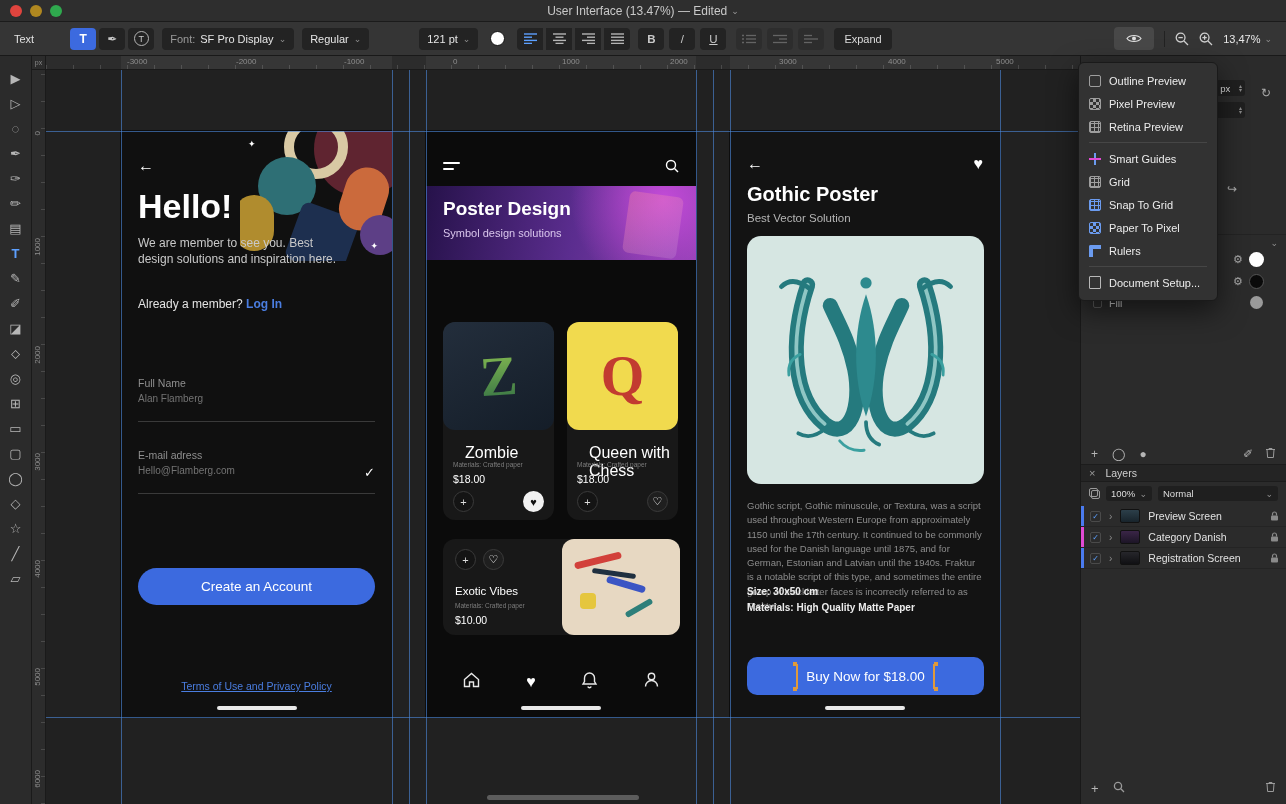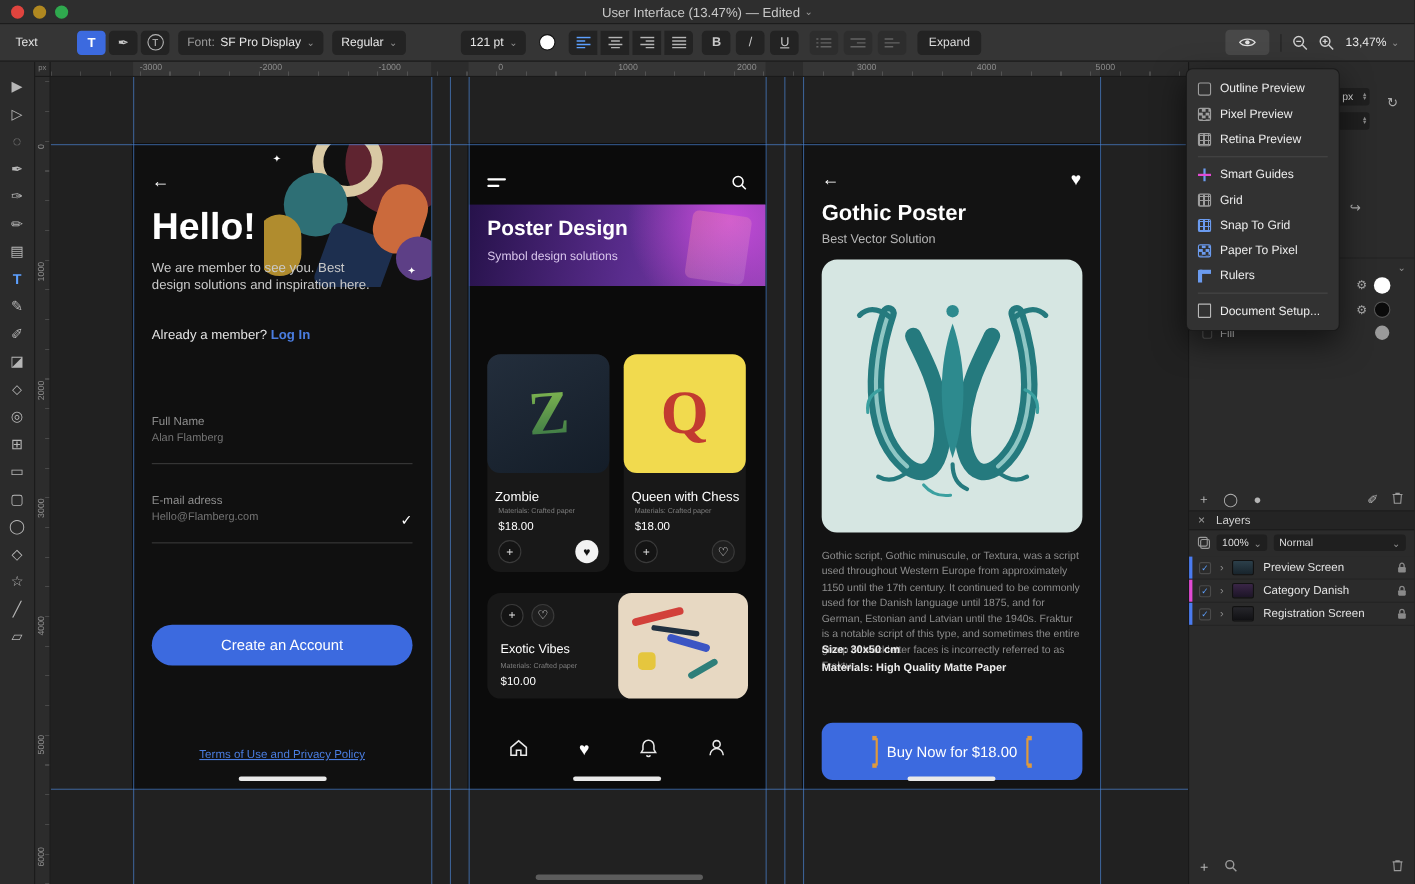--- a/index.html
+++ b/index.html
@@ -93,21 +93,21 @@
 .pd-sub{position:absolute;left:17px;top:41px;font-size:11px;color:#d9c6ec}
 .chips{position:absolute;left:17px;top:141px;display:flex;gap:10px}
 .chip{height:27px;border-radius:14px;padding:0 17px;display:flex;align-items:center;font-size:11px;color:#ececec;background:#191919;border:1px solid #242424;cursor:pointer;white-space:nowrap}
 .chip.sel{border-color:#cfcfcf;background:#101010}
 .pcard{position:absolute;width:111px;height:198px;background:#181818;border-radius:12px;cursor:pointer}
 .pimg{height:108px;border-radius:12px;display:flex;align-items:center;justify-content:center;overflow:hidden}
 .zimg{background:linear-gradient(150deg,#232e3c,#141d28)}
 .zimg .bigletter{font-family:"Liberation Serif",serif;font-size:56px;font-weight:bold;background:linear-gradient(#8cc152,#2f6d44);-webkit-background-clip:text;background-clip:text;color:transparent;transform:rotate(-4deg)}
 .qimg{background:#f1da4e}
 .qimg .bigletter{font-family:"Liberation Serif",serif;font-size:56px;font-weight:bold;color:#c23b30}
-.pname{position:absolute;left:7px;top:122px;font-size:12px;color:#fff}
+.pname{position:absolute;left:22px;top:122px;font-size:16px;color:#fff}
 .pmat{position:absolute;left:10px;top:139px;font-size:6.5px;color:#7e7e7e}
 .pprice{position:absolute;left:10px;top:151px;font-size:10.5px;color:#fff}
 .cbtn{position:absolute;width:21px;height:21px;border-radius:50%;display:flex;align-items:center;justify-content:center;font-size:11px;cursor:pointer}
 .bplus{left:10px;bottom:8px;border:1px solid #3a3a3a;background:#141414;color:#ddd}
 .bheart-w{right:10px;bottom:8px;background:#f2f2f2;color:#111}
 .bheart-d{right:10px;bottom:8px;background:#1f1f1f;border:1px solid #3a3a3a;color:#eee}
 .wcard{position:absolute;left:17px;top:408px;width:237px;height:96px;background:#181818;border-radius:12px;cursor:pointer}
 .wcard .cbtn{position:absolute}
 .wplus{left:12px;top:10px;border:1px solid #3a3a3a;background:#141414;color:#ddd}
 .wheart{left:40px;top:10px;background:#1f1f1f;border:1px solid #3a3a3a;color:#eee}
@@ -124,21 +124,21 @@
 .nav{position:absolute;left:0;top:531px;width:100%;height:40px;display:flex;align-items:center;justify-content:space-around;padding:0 14px}
 .nav .hrt{font-size:16px;color:#fff}
 
 .gp-heart{position:absolute;right:17px;top:24px;font-size:16px;color:#fff;cursor:pointer}
 .gp-title{position:absolute;left:17px;top:52px;font-size:20px;font-weight:bold;color:#fff}
 .gp-sub{position:absolute;left:17px;top:81px;font-size:11.5px;color:#b5b5b5}
 .artcard{position:absolute;left:17px;top:105px;width:237px;height:248px;background:#d6e6e2;border-radius:14px;display:flex;align-items:center;justify-content:center;cursor:pointer}
 .gp-desc{position:absolute;left:17px;top:368px;width:237px;font-size:9.5px;line-height:1.5;color:#8d8d8d}
 .gp-size{position:absolute;left:17px;top:455px;font-size:10px;font-weight:bold;color:#ececec}
 .gp-mat{position:absolute;left:17px;top:471px;font-size:10px;font-weight:bold;color:#ececec}
-.buybtn{position:absolute;left:17px;top:526px;width:237px;height:52px;border-radius:10px;background:#3c6adf;display:flex;align-items:center;justify-content:center;cursor:pointer}
+.buybtn{position:absolute;left:17px;top:526px;width:237px;height:38px;border-radius:10px;background:#3c6adf;display:flex;align-items:center;justify-content:center;cursor:pointer}
 .selwrap{position:relative;padding:3px 10px;font-size:13.5px;color:#fff}
 .selwrap::before,.selwrap::after{content:"";position:absolute;top:-2px;bottom:-2px;width:1.5px;background:#e09a3c}
 .selwrap::before{left:0}.selwrap::after{right:0}
 .hd{position:absolute;width:4px;height:4px;background:#e09a3c}
 .hd.tl{left:-3px;top:-4px}.hd.tr{right:-3px;top:-4px}.hd.bl{left:-3px;bottom:-4px}.hd.br{right:-3px;bottom:-4px}
 
 .rpanel{position:absolute;left:1080px;top:56px;width:206px;height:748px;background:#2b2b2b;border-left:1px solid #191919;z-index:10}
 .rpanel>*{position:absolute}
 .pfield{height:16px;width:52px;background:#1f1f1f;border-radius:3px;font-size:9.5px;color:#ddd;display:flex;align-items:center;justify-content:space-between;padding:0 3px 0 6px;cursor:text}
 .steppers{display:flex;flex-direction:column;line-height:4px;font-size:6px;color:#888}

